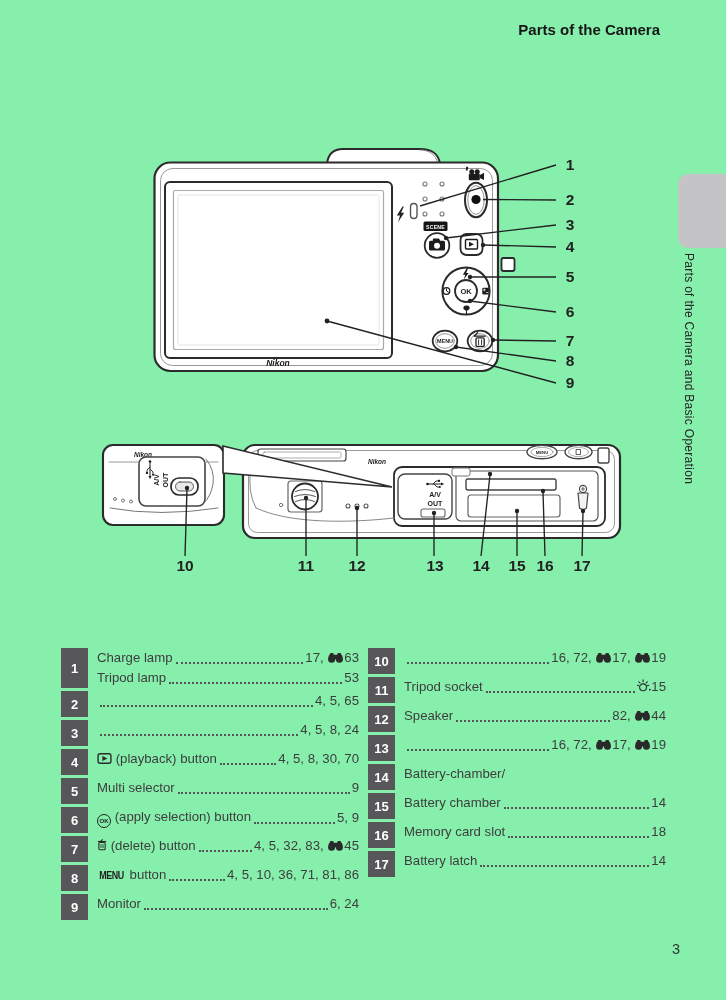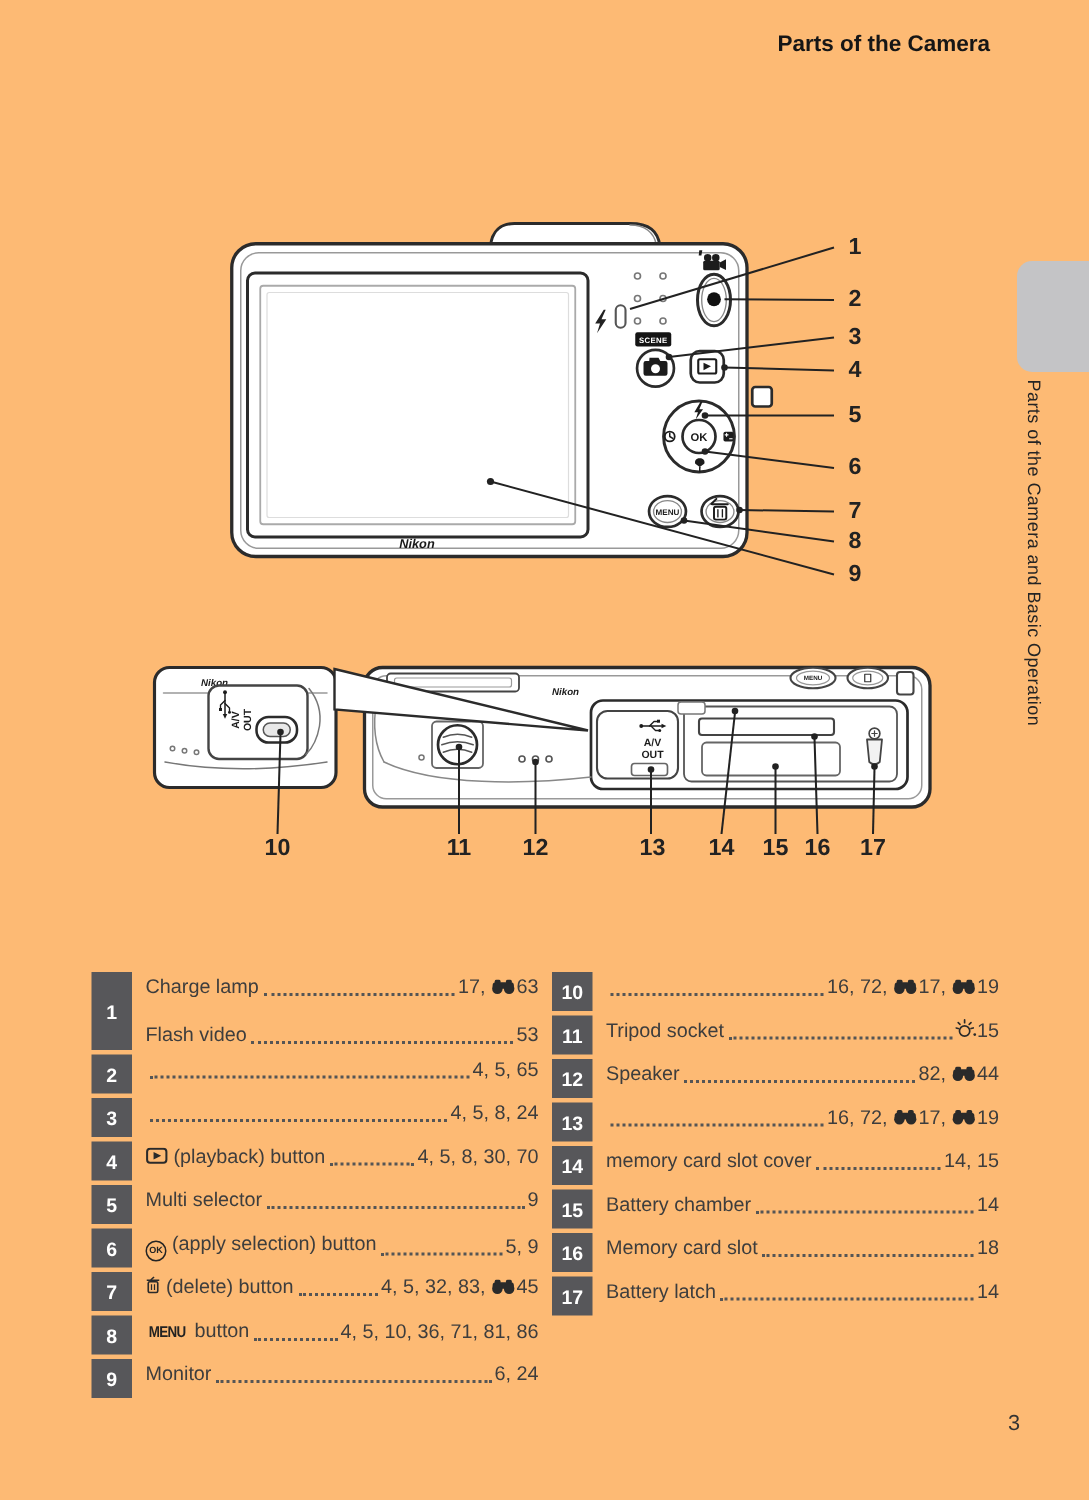--- a/index.html
+++ b/index.html
@@ -1,31 +1,31 @@
 <!DOCTYPE html>
 <html><head>
 <meta charset="utf-8">
 <style>
   html,body{margin:0;padding:0;background:#fff;}
-  .page{position:relative;width:726px;height:1000px;background:#fdba74;overflow:hidden;
+  .page{position:relative;width:726px;height:1000px;background:#86efac;overflow:hidden;
         font-family:"Liberation Sans",sans-serif;color:#2e2e2e;}
   .page-header{position:absolute;top:21px;right:66px;font-size:15px;font-weight:700;color:#161616;}
   .side-tab{position:absolute;top:174px;right:0;width:48px;height:74px;background:#c4c4c6;border-radius:10px 0 0 10px;}
   .side-tab-label{position:absolute;top:253px;right:30px;writing-mode:vertical-rl;
         font-size:12px;color:#242424;letter-spacing:.3px;}
   .page-number{position:absolute;top:941px;right:46px;font-size:14.5px;color:#333;}
   #art{position:absolute;left:0;top:0;}
   .callout{position:absolute;transform:translate(-50%,-50%);font-size:15.5px;font-weight:700;color:#222;}
   
   .legend{position:absolute;left:61px;top:648px;width:605px;display:flex;gap:9px;}
   .legend-col{flex:1;min-width:0;}
   .row{display:flex;align-items:stretch;margin-bottom:3px;min-height:26px;}
   .badge{flex:none;width:27px;background:#57575a;color:#fff;font-size:13px;font-weight:700;
          display:flex;align-items:center;justify-content:center;}
-  .content{flex:1;min-width:0;padding-left:9px;display:flex;flex-direction:column;justify-content:flex-start;gap:12px;}
+  .content{flex:1;min-width:0;padding-left:9px;display:flex;flex-direction:column;justify-content:flex-start;}
   .line{display:flex;align-items:flex-end;font-size:13.2px;color:#3d3d3d;line-height:20px;}
   .txt{white-space:nowrap;}
   .dots{flex:1;min-width:6px;border-bottom:2px dotted #555;margin:0 2px 4px 3px;}
   .pages{white-space:nowrap;}
   
   .ic{display:inline-block;}
   .ic svg{display:inline-block;vertical-align:-1px;}
   .ic-R{font-size:12.5px;line-height:1;vertical-align:0px;}
   .ic-M{font-weight:800;font-size:10.5px;letter-spacing:-.5px;display:inline-block;
         transform:scaleX(.85);transform-origin:center;color:#222;}
@@ -318,21 +318,21 @@
               <span class="dots"></span>
               <span class="pages">17, <span class="ic ic-E"><svg width="17" height="10" viewBox="0 0 20 12" fill="#2a2a2a">
                     <rect x="3.2" y="0" width="4.6" height="4" rx="1.4"></rect>
                     <rect x="12.2" y="0" width="4.6" height="4" rx="1.4"></rect>
                     <rect x="1.5" y="2.2" width="17" height="5.2" rx="2.6"></rect>
                     <circle cx="5.3" cy="7.4" r="4.2"></circle>
                     <circle cx="14.7" cy="7.4" r="4.2"></circle>
                   </svg></span>63</span>
             </div>
             <div class="line">
-              <span class="txt">Flash video</span>
+              <span class="txt">Tripod lamp</span>
               <span class="dots"></span>
               <span class="pages">53</span>
             </div>
           </div>
         </div>
         <div class="row">
           <div class="badge">2</div>
           <div class="content">
             <div class="line">
               <span class="dots"></span>
@@ -505,23 +505,21 @@
                     <circle cx="5.3" cy="7.4" r="4.2"></circle>
                     <circle cx="14.7" cy="7.4" r="4.2"></circle>
                   </svg></span>19</span>
             </div>
           </div>
         </div>
         <div class="row">
           <div class="badge">14</div>
           <div class="content">
             <div class="line">
-              <span class="txt">memory card slot cover</span>
-              <span class="dots"></span>
-              <span class="pages">14, 15</span>
+              <span class="txt">Battery-chamber/</span>
             </div>
           </div>
         </div>
         <div class="row">
           <div class="badge">15</div>
           <div class="content">
             <div class="line">
               <span class="txt">Battery chamber</span>
               <span class="dots"></span>
               <span class="pages">14</span>

